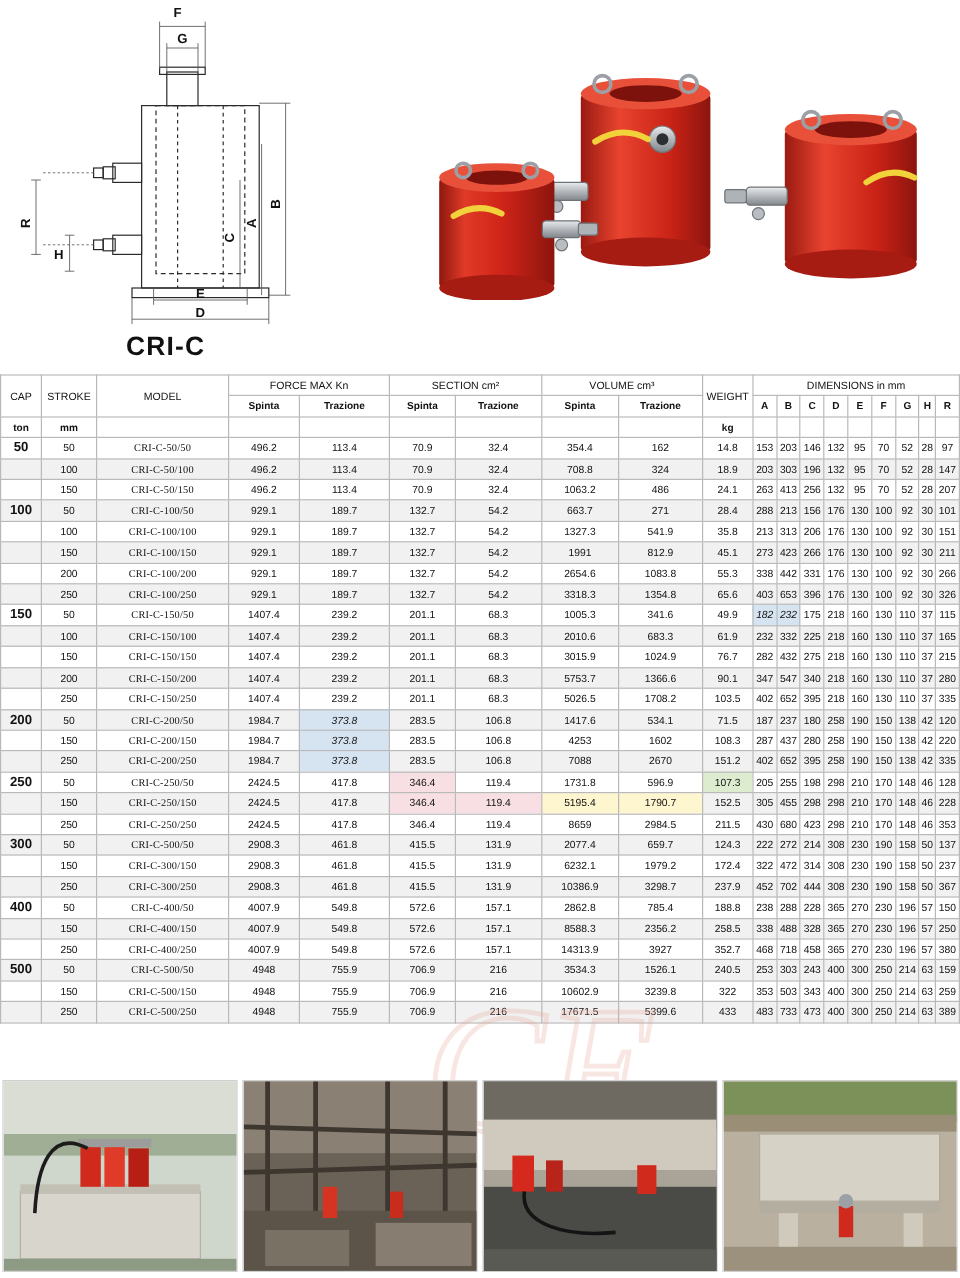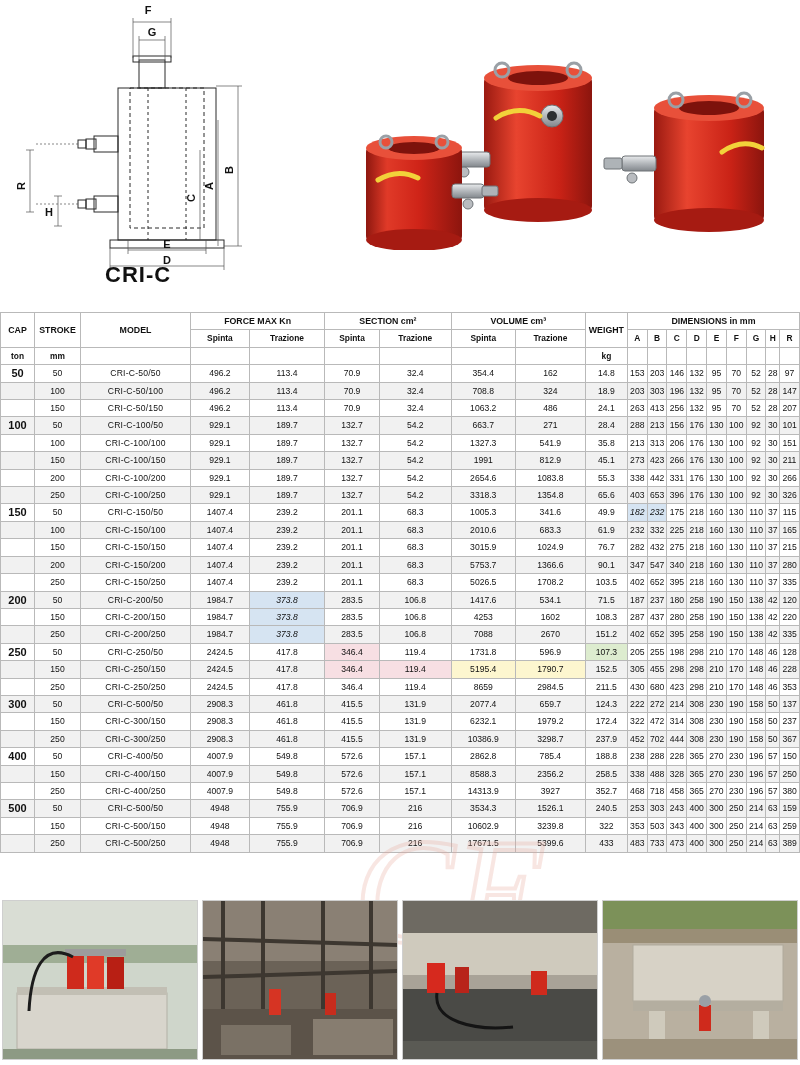--- a/index.html
+++ b/index.html
@@ -11,21 +11,21 @@
   }
   .page { position: relative; width: 800px; height: 1065px; overflow: hidden; }
 
   
   .top { position: relative; width: 800px; height: 312px; }
 
   .drawing { position: absolute; left: 0; top: 0; width: 330px; height: 312px; }
   .drawing svg { display: block; }
 
   .model-title {
-    position: absolute; left: 105px; top: 262px;
+    position: absolute; left: 105px; top: 276px;
     font-size: 22px; font-weight: bold; letter-spacing: 1px; color: #111;
   }
 
   .photo-top {
     position: absolute; left: 336px; top: 60px;
     width: 460px; height: 190px;
   }
 
   
   .tablewrap { position: absolute; left: 0; top: 312px; width: 800px; }
@@ -38,35 +38,35 @@
   table.spec th, table.spec td {
     border: 1px solid #b9b9b9;
     text-align: center;
     padding: 0;
     height: 16.4px;
     line-height: 16.4px;
     white-space: nowrap;
   }
   table.spec thead th {
     background: #ffffff;
-    font-weight: bold;
+    font-weight: normal;
     font-size: 8.8px;
     height: 17px;
   }
   table.spec thead tr.sub th { font-weight: bold; font-size: 8.4px; }
 
   td.cap {
     font-weight: bold;
     font-size: 11px;
     background: #eeeeee;
   }
   td.capblank { background: #eeeeee; }
   tr.grey td { background: #f1f1f1; }
   tr.white td { background: #ffffff; }
-  td.model { letter-spacing: .2px; }
+  td.model { letter-spacing: .2px; font-family: Liberation Serif, serif; }
 
   
   .hl-blue  { background: #d6e4f2 !important; font-style: italic; }
   .hl-pink  { background: #f7dfe3 !important; }
   .hl-yellow{ background: #fdf6cf !important; }
   .hl-green { background: #ddeccf !important; margin-left: 24px; }
 
   
   .watermark {
     position: absolute; left: 300px; top: 480px;

